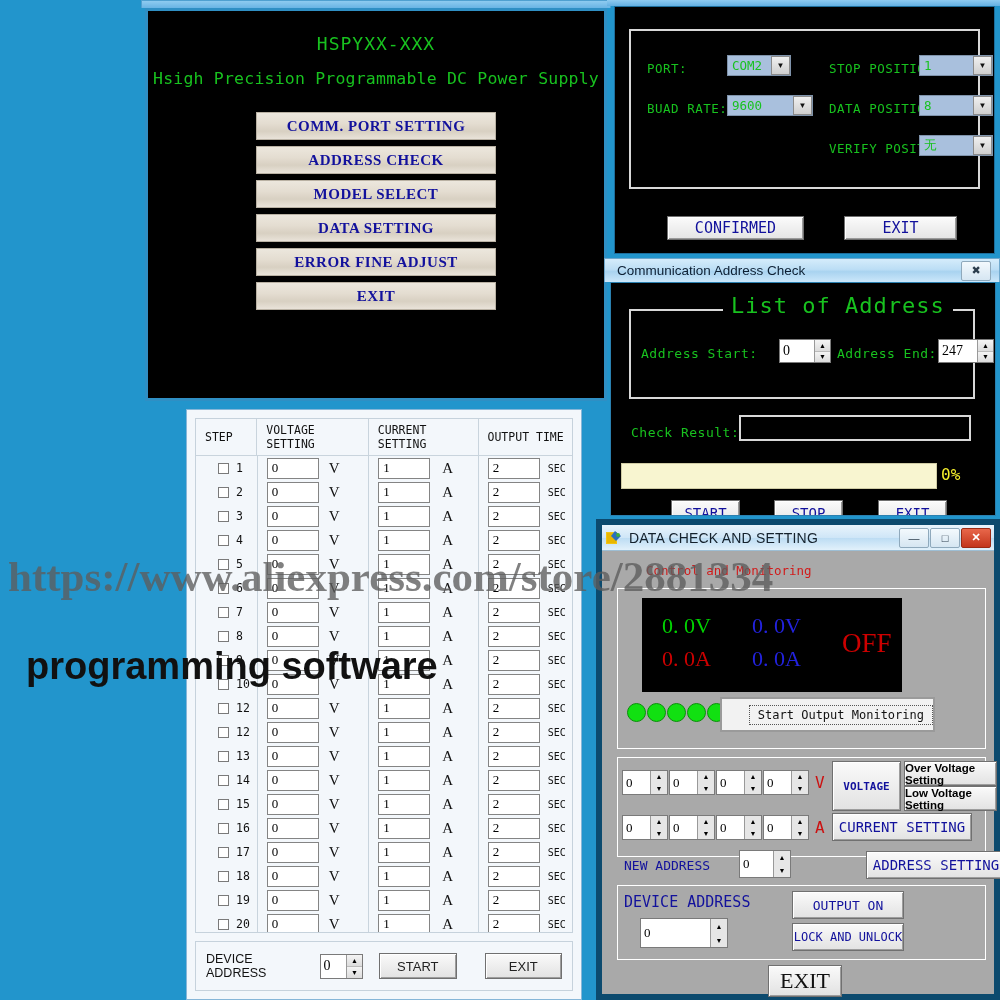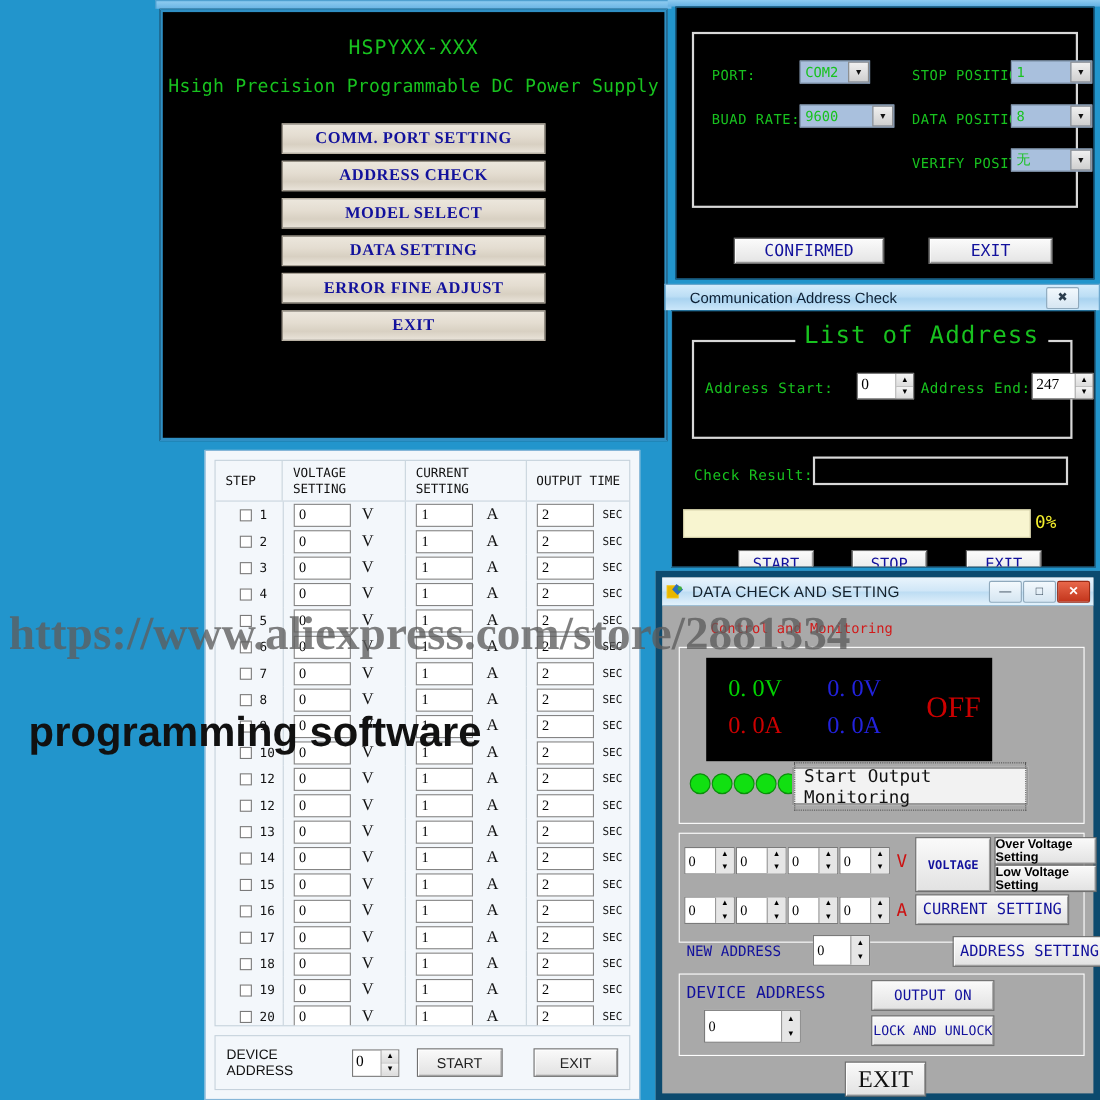--- a/index.html
+++ b/index.html
@@ -8,21 +8,21 @@
     background:#2295cc;
     font-family:"Liberation Sans",sans-serif;
   }
   .win{position:absolute;box-sizing:border-box;}
 
   
   .titlebar{
     height:24px;
     background:linear-gradient(180deg,#d5ecfb 0%,#bcdef5 45%,#a9d3f0 55%,#cbe7fa 100%);
     border:1px solid #6fa8cd;border-bottom:none;
-    display:flex;align-items:center;padding:0 18px;box-sizing:border-box;
+    display:flex;align-items:center;padding:0 8px;box-sizing:border-box;
     font-size:13px;color:#0c1f33;
   }
   .tb-title{flex:1;white-space:nowrap;overflow:hidden;padding-left:4px;font-size:13.5px;}
   .tb-btns{display:flex;gap:1px;}
   .tb-btn{
     width:28px;height:18px;border:1px solid #8fa9bc;border-radius:2px;
     background:linear-gradient(180deg,#f3f9fd,#d6e6f2);
     display:flex;align-items:center;justify-content:center;font-size:11px;color:#2b3d4d;
   }
   .tb-btn.close{background:linear-gradient(180deg,#e8674a,#c3351c);border-color:#9b2a14;color:#fff;font-weight:bold;}
@@ -151,21 +151,21 @@
   }
   .grp-red{
     position:absolute;color:#d11a1a;font-family:"DejaVu Sans Mono",monospace;font-size:12.5px;
   }
   .lcd{position:absolute;background:#000;}
   .lcd span{position:absolute;font-family:"Liberation Serif",serif;font-size:22px;}
   .led{width:19px;height:19px;border-radius:50%;background:#11e011;border:1px solid #0a8f0a;box-sizing:border-box;}
   .sobtn{
     background:#f2f2f2;border:2px solid #9a9a9a;box-sizing:border-box;
     display:flex;align-items:center;justify-content:flex-end;
-    font-family:"DejaVu Sans Mono",monospace;font-size:16px;color:#111;
+    font-family:"DejaVu Sans Mono",monospace;font-size:12px;color:#111;
   }
   .sobtn .inner{border:1px dotted #555;padding:2px 8px;}
   .mini-spin{display:inline-flex;height:25px;width:46px;background:#fff;border:1px solid #7a7a7a;box-sizing:border-box;}
   .mini-spin .sv{flex:1;padding-left:3px;font-family:"Liberation Serif",serif;font-size:13px;display:flex;align-items:center;}
   .mini-spin .sbtns{width:16px;display:flex;flex-direction:column;background:#e6e6e6;border-left:1px solid #999;}
   .mini-spin .sbtn{flex:1;display:flex;align-items:center;justify-content:center;font-size:7px;}
   .ubtn{
     background:linear-gradient(180deg,#fafafa,#e2e2e2);border:1px solid #707070;
     box-shadow:inset 1px 1px 0 #fff, inset -1px -1px 0 #9d9d9d;box-sizing:border-box;
     display:flex;align-items:center;justify-content:center;

